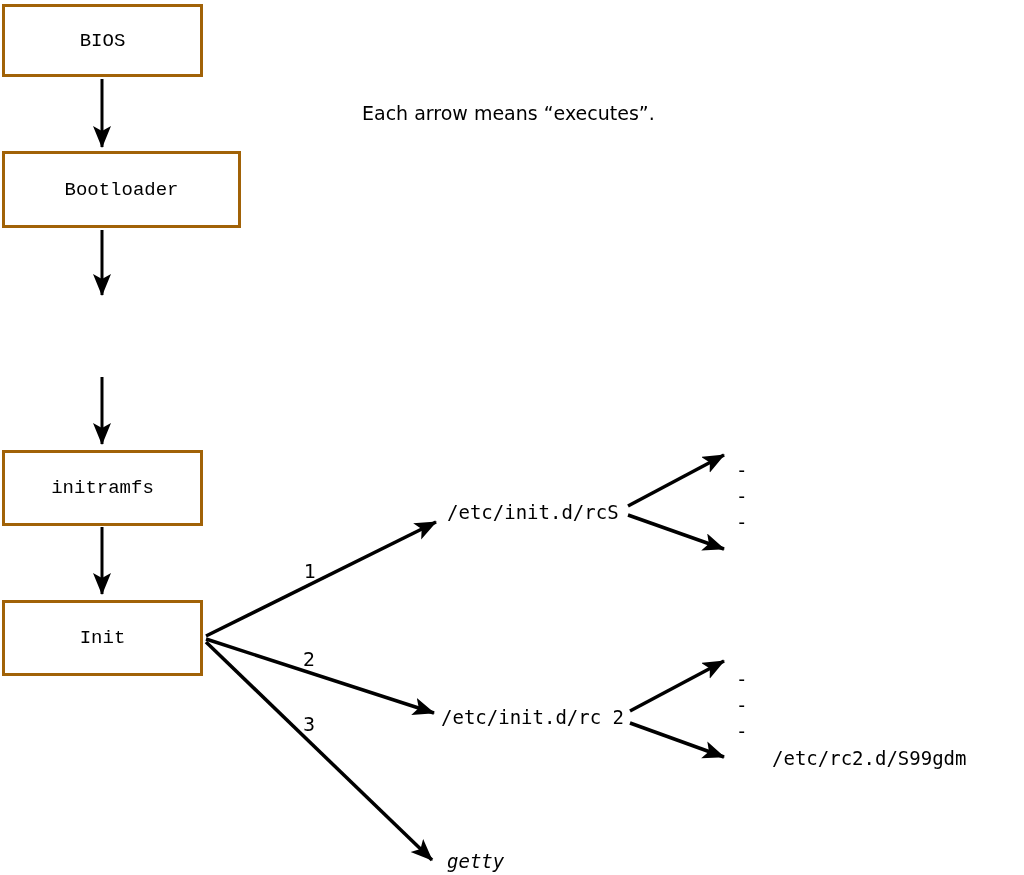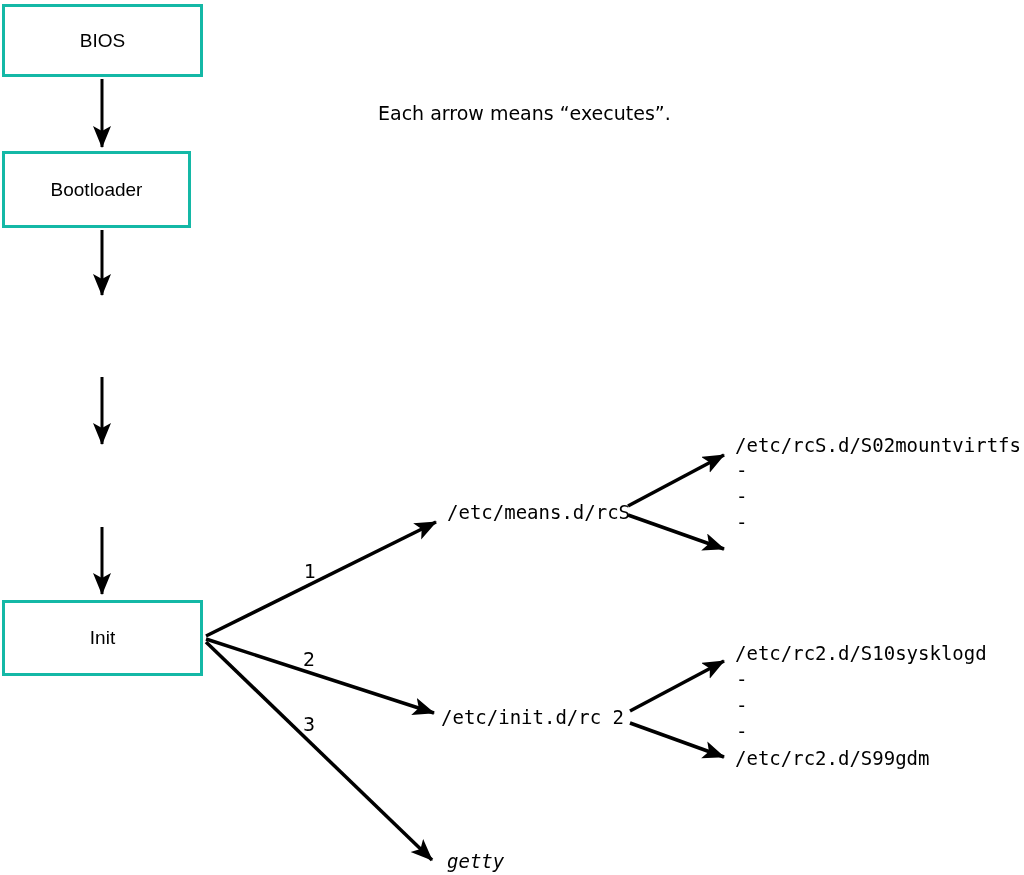--- a/index.html
+++ b/index.html
@@ -8,25 +8,25 @@
     width:1024px;height:875px;
     background:#ffffff;
     font-family:"DejaVu Sans", sans-serif;
     color:#000000;
     overflow:hidden;
   }
   .arrows{position:absolute;left:0;top:0;}
   .box{
     position:absolute;
     box-sizing:border-box;
-    border:3px solid #14b8a6;
+    border:3px solid #a16207;
     background:#ffffff;
     display:flex;align-items:center;justify-content:center;
     font-size:19px;
-    font-family:Liberation Sans, sans-serif;
+    font-family:Liberation Mono, monospace;
   }
   .caption{
     position:absolute;
     font-size:19px;
     font-family:"DejaVu Sans", sans-serif;
     white-space:pre;
   }
   .mono{
     position:absolute;
     transform:translateY(-50%);
@@ -62,44 +62,45 @@
     <line x1="628" y1="506" x2="724" y2="455" stroke="#000" stroke-width="3.5" marker-end="url(#ah)"></line>
     <line x1="628" y1="515" x2="724" y2="549" stroke="#000" stroke-width="3.5" marker-end="url(#ah)"></line>
     <line x1="630" y1="711" x2="724" y2="661" stroke="#000" stroke-width="3.5" marker-end="url(#ah)"></line>
     <line x1="630" y1="723" x2="724" y2="757" stroke="#000" stroke-width="3.5" marker-end="url(#ah)"></line>
   </svg>
 
   <div class="box" style="left:2px;top:4px;width:201px;height:73px;">
     <span>BIOS</span>
   </div>
 
-  <div class="box" style="left:2px;top:151px;width:189px;height:77px;">
+  <div class="box" style="left:2px;top:151px;width:239px;height:77px;">
     <span>Bootloader</span>
   </div>
 
 
+  <div class="box" style="left:2px;top:450px;width:201px;height:76px;">
+    <span>initramfs</span>
+  </div>
 
   <div class="box" style="left:2px;top:600px;width:201px;height:76px;justify-content:center;">
     <span>Init</span>
   </div>
 
-  <div class="caption" style="left:378px;top:102px;">Each arrow means “executes”.</div>
+  <div class="caption" style="left:362px;top:102px;">Each arrow means “executes”.</div>
 
   <div class="num" style="left:310px;top:571px;">1</div>
   <div class="num" style="left:309px;top:659px;">2</div>
   <div class="num" style="left:309px;top:724px;">3</div>
 
-  <div class="mono" style="left:447px;top:512px;">/etc/means.d/rcS</div>
+  <div class="mono" style="left:447px;top:512px;">/etc/init.d/rcS</div>
   <div class="mono" style="left:441px;top:717px;">/etc/init.d/rc 2</div>
   <div class="mono" style="left:447px;top:861px;font-style:italic;">getty</div>
 
-  <div class="mono" style="left:735px;top:445px;">/etc/rcS.d/S02mountvirtfs</div>
   <div class="mono" style="left:736px;top:470px;">-</div>
   <div class="mono" style="left:736px;top:496px;">-</div>
   <div class="mono" style="left:736px;top:522px;">-</div>
 
-  <div class="mono" style="left:735px;top:653px;">/etc/rc2.d/S10sysklogd</div>
   <div class="mono" style="left:736px;top:679px;">-</div>
   <div class="mono" style="left:736px;top:705px;">-</div>
   <div class="mono" style="left:736px;top:731px;">-</div>
-  <div class="mono" style="left:735px;top:758px;">/etc/rc2.d/S99gdm</div>
+  <div class="mono" style="left:772px;top:758px;">/etc/rc2.d/S99gdm</div>
 
 </div>
 
 </body></html>

